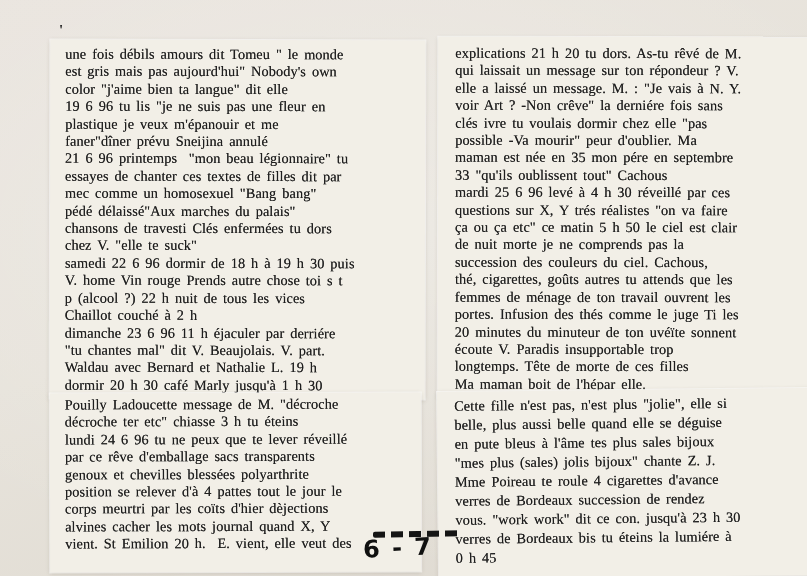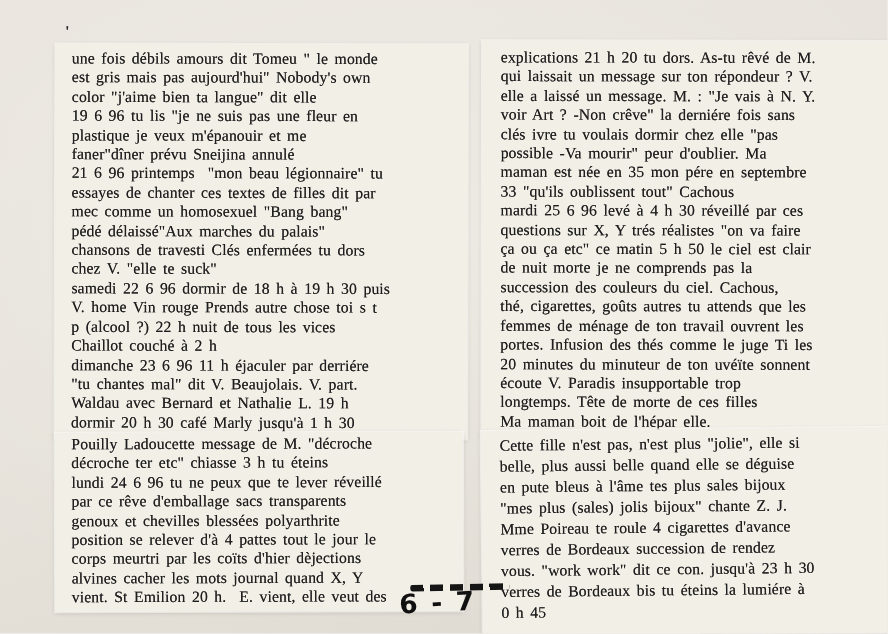--- a/index.html
+++ b/index.html
@@ -20,21 +20,21 @@
   }
   .strip .line{
     white-space:pre;
     font-size:14.3px;
     line-height:17.4px;
     word-spacing:2.2px;
     letter-spacing:0.1px;
     text-shadow:0 0 0.5px rgba(25,25,25,0.75);
   }
   #strip-l1{left:50px;top:40px;width:356px;height:353px;padding:6px 4px 0 15px;transform:rotate(0.12deg);}
-  #strip-l2{left:50px;top:393px;width:356px;height:160px;padding:3px 0 0 15px;transform:rotate(-0.15deg);}
+  #strip-l2{left:50px;top:393px;width:356px;height:160px;padding:3px 0 16px 15px;transform:rotate(-0.15deg);}
   #strip-r1{left:438px;top:37px;width:362px;height:353px;padding:8px 0 0 17px;transform:rotate(0.1deg);}
   #strip-r2{left:438px;top:390px;width:362px;height:182px;padding:5px 0 0 17px;transform:rotate(-0.6deg);}
   #strip-r2 .line{line-height:19px;}
   .marker-dashes{
     position:absolute;left:373px;top:531px;width:90px;height:6px;
     background:repeating-linear-gradient(90deg,#151515 0 12px,transparent 12px 18px);
     transform:rotate(-1deg);border-radius:2px;
   }
   .page-number{
     position:absolute;left:363px;top:534px;

